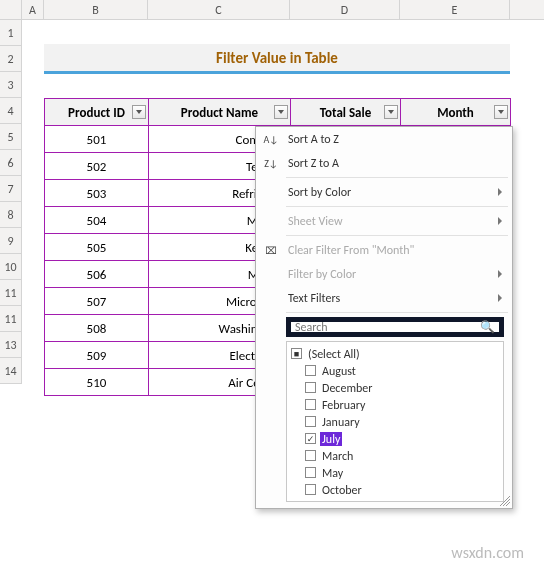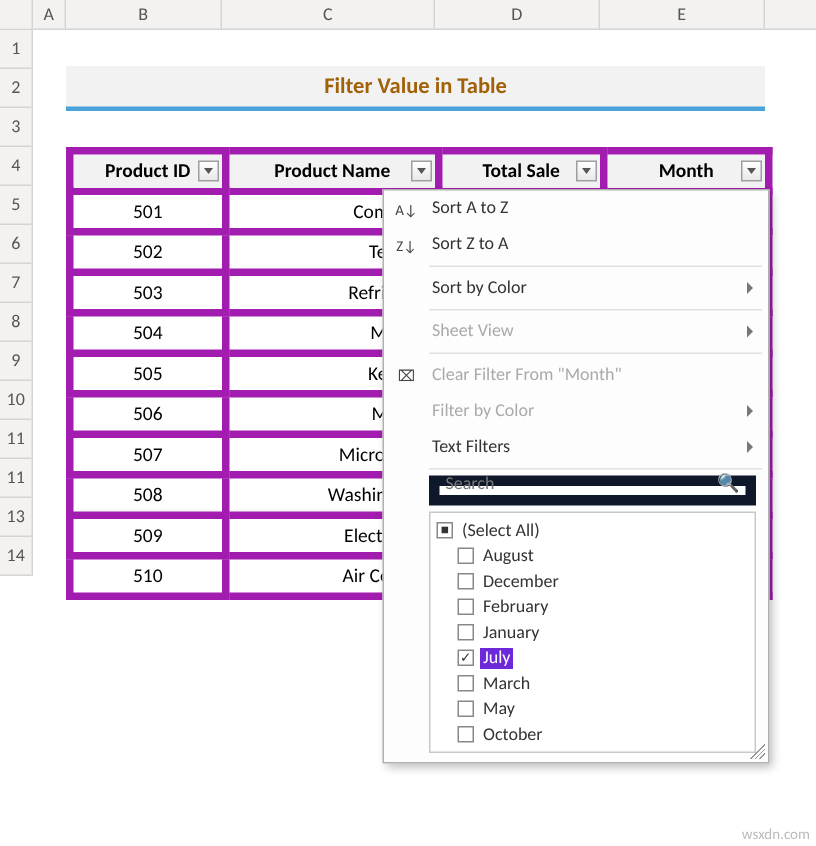--- a/index.html
+++ b/index.html
@@ -74,21 +74,21 @@
     font-size: 15px;
     color: #a16207;
   }
   .table {
     position: absolute;
     left: 22px;
     top: 78px;
     border-collapse: collapse;
   }
   .table th, .table td {
-    border: 5px solid #a21caf;
+    border: 1px solid #a21caf;
     height: 27px;
     padding: 0 12px;
     position: relative;
   }
   .table th {
     background: #f2f2f2;
     font-weight: bold;
     text-align: center;
     white-space: nowrap;
   }
@@ -154,23 +154,23 @@
     border-left: 4px solid #777;
   }
   .menu-sep {
     height: 1px;
     background: #e1e1e1;
     margin: 2px 4px 2px 30px;
   }
   .search-box {
     margin: 4px 8px 4px 30px;
     height: 20px;
-    border: 7px solid #0f172a;
-    display: flex;
-    align-items: flex-end;
+    border: 5px solid #0f172a;
+    display: flex;
+    align-items: center;
     padding: 0 4px;
     background: #fff;
     color: #777;
     position: relative;
   }
   .search-box .sicon {
     position: absolute;
     right: 4px;
     color: #2a6fb5;
     font-size: 12px;
@@ -234,23 +234,23 @@
     right: 2px;
     bottom: 2px;
     width: 10px; height: 10px;
     background:
       linear-gradient(135deg, transparent 50%, #999 50%, #999 55%, transparent 55%,
                       transparent 65%, #999 65%, #999 70%, transparent 70%,
                       transparent 80%, #999 80%, #999 85%, transparent 85%);
   }
   .watermark {
     position: absolute;
-    right: 4px;
+    right: 20px;
     bottom: 2px;
-    font-size: 10px;
+    font-size: 16px;
     color: #bbb;
   }
 </style>
 </head>
 <body>
 
 <div class="grid-area">
   <div class="col-headers">
     <div class="corner"></div>
     <div class="col-h colA">A</div>

